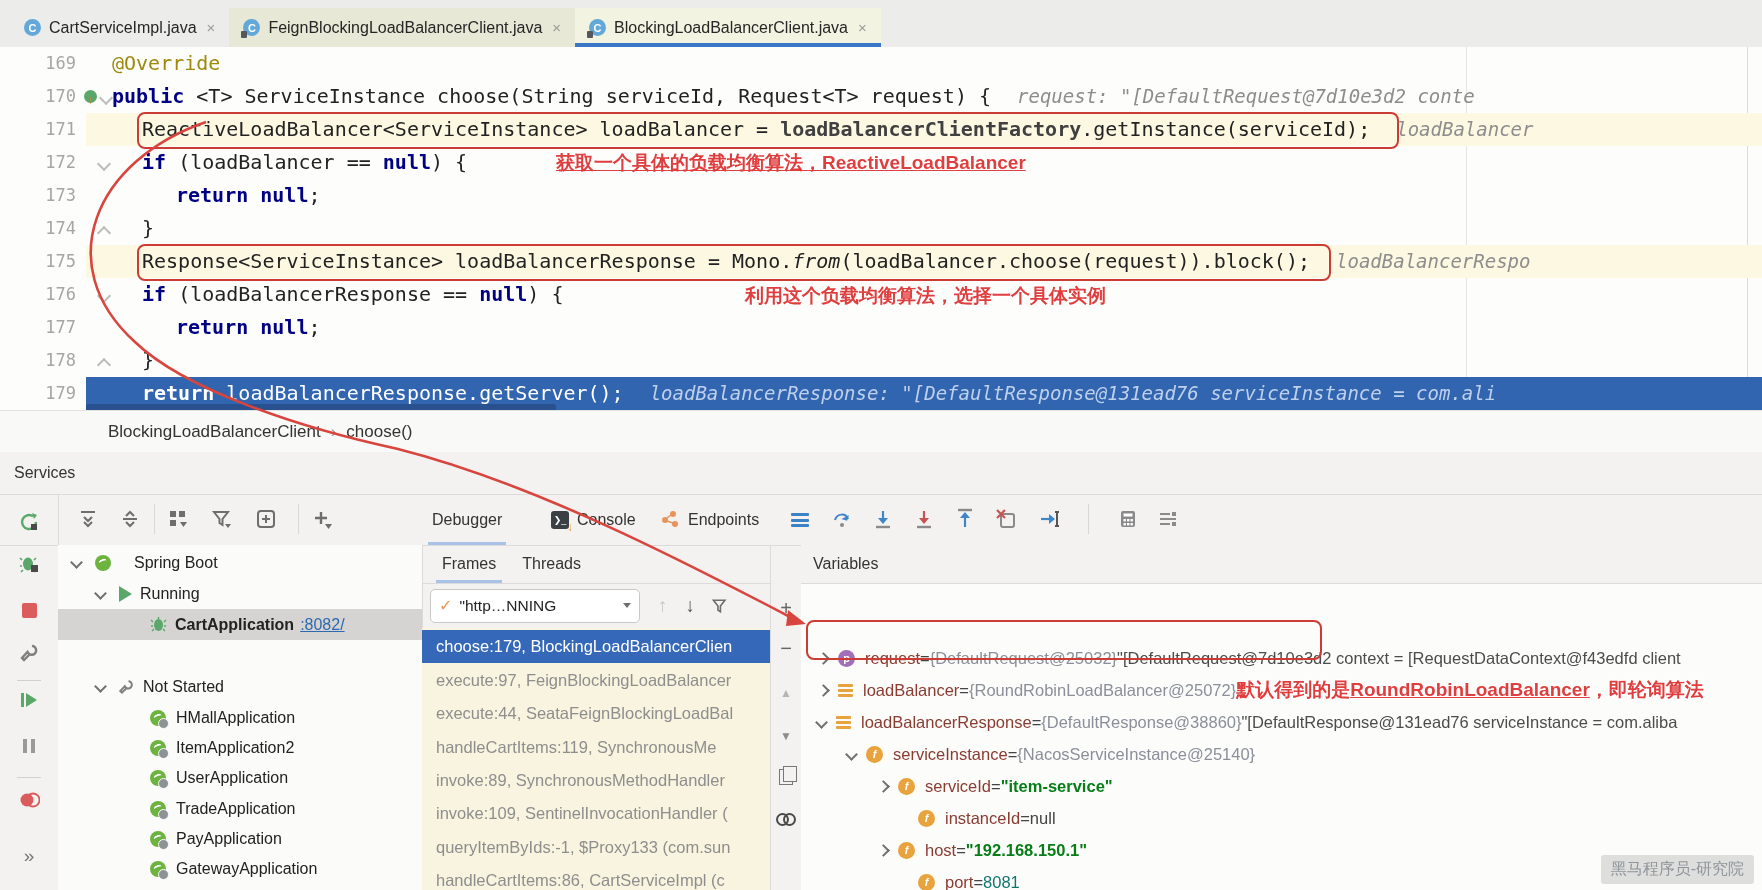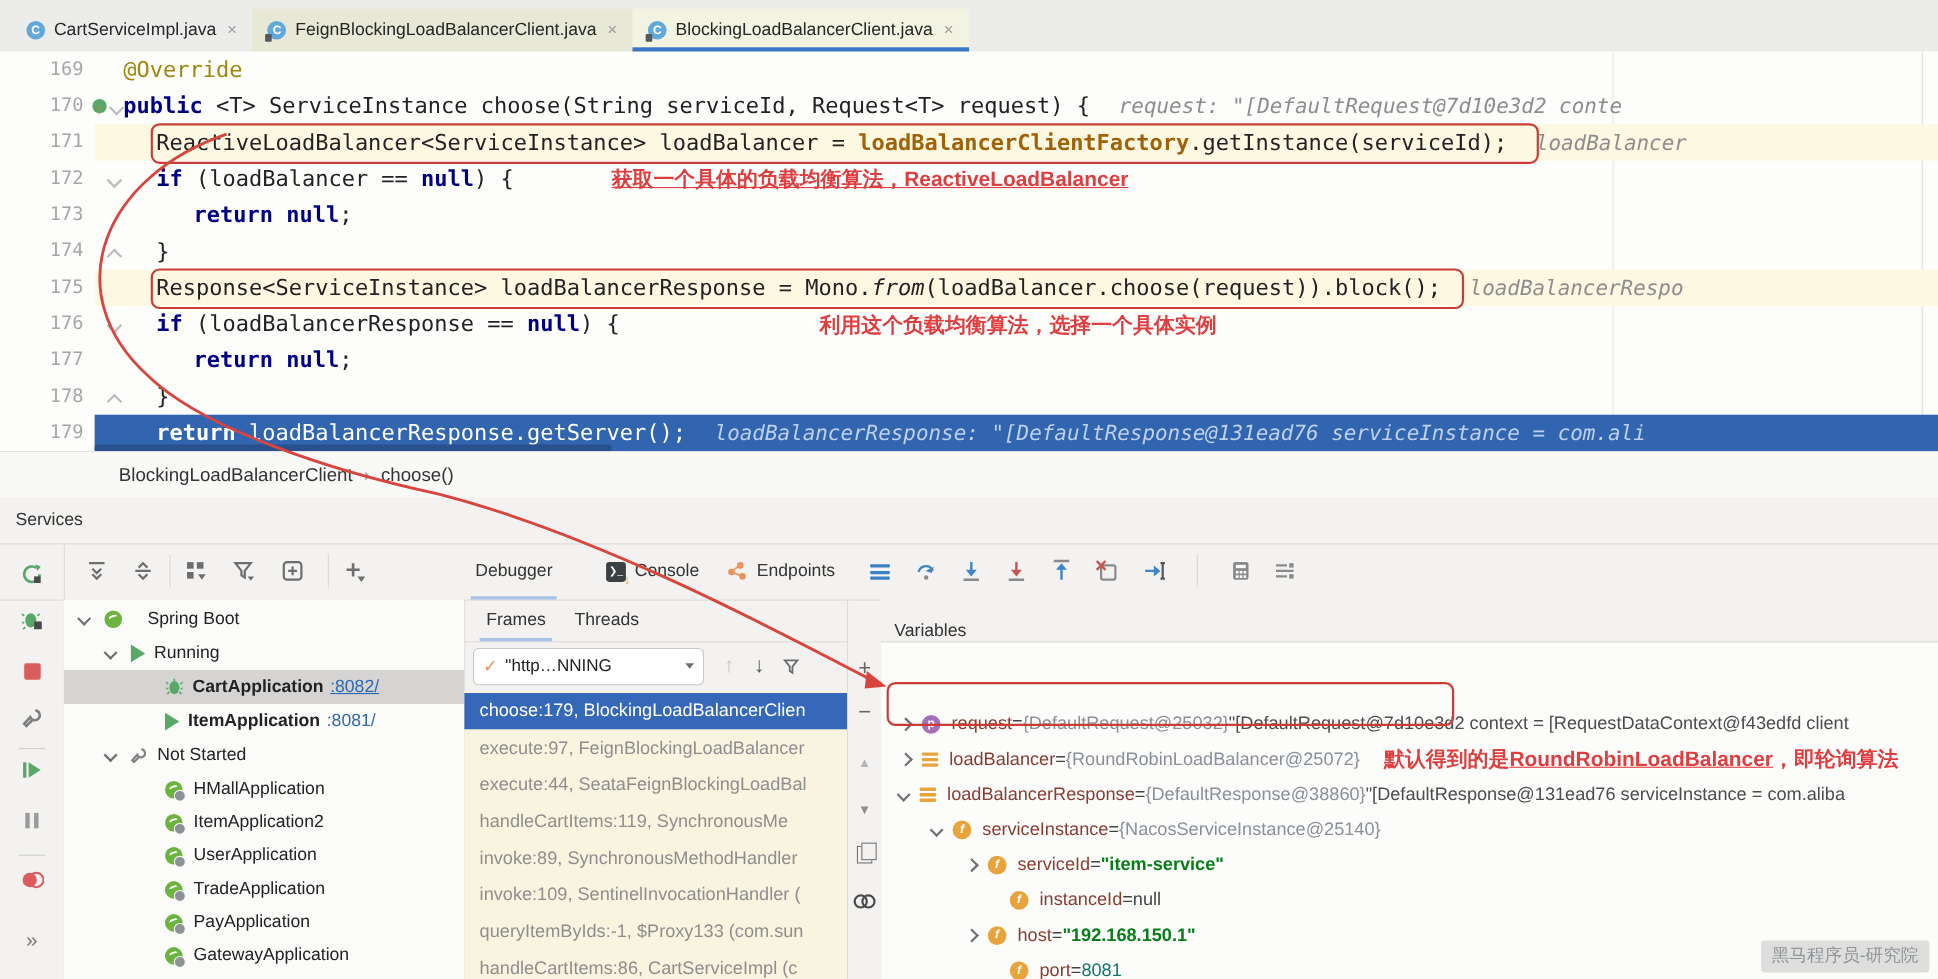--- a/index.html
+++ b/index.html
@@ -25,21 +25,21 @@
   .lnum{position:absolute;left:0;width:76px;text-align:right;color:#a6a6a6;
         font-family:"DejaVu Sans Mono",monospace;font-size:17px}
   .gmark{position:absolute;left:84px;top:10px;width:13px;height:13px;border-radius:50%;background:#59a869}
   .gmark:after{content:"↑";position:absolute;left:3px;top:-6px;color:#e07b39;font-size:12px;font-weight:bold}
   .fold{position:absolute;left:99px;top:13px;width:8px;height:8px;border-right:2px solid #bcbcbc;border-bottom:2px solid #bcbcbc}
   .fold.down{transform:rotate(45deg)}
   .fold.up{transform:rotate(-135deg);top:16px}
   .code{position:absolute;left:108px;right:0;font-family:"DejaVu Sans Mono",monospace;font-size:20px;white-space:pre;overflow:hidden}
   .kw{color:#000085;font-weight:bold}
   .ann{color:#9e880d}
-  .fld{color:#a16207;font-weight:bold}
+  .fld{color:#404040;font-weight:bold}
   .itl{font-style:italic}
   .hint{color:#8d8d8d;font-style:italic;margin-left:26px;font-size:19px}
   .exec,.exec .kw{color:#fff}
   .exec .hint{color:#bed0ec}
   .redbox{position:absolute;border:2px solid #cc3c35;border-radius:8px;pointer-events:none}
   .cnann{position:absolute;color:#e03e3e;font-size:19px;font-weight:600;white-space:nowrap;
          text-shadow:1px 1px 0 #fff,-1px -1px 0 #fff,1px -1px 0 #fff,-1px 1px 0 #fff}
   .cnann .emph{font-weight:bold;text-decoration:underline}
   .marginline{position:absolute;left:1466px;top:0;bottom:0;border-left:1px solid #e5e5e2}
   .editorRborder{position:absolute;left:1747px;top:0;bottom:0;border-left:1px solid #dcdcdc}
@@ -92,21 +92,21 @@
   
   #wstrip{position:absolute;left:770px;top:93px;width:30px;bottom:0;border-left:1px solid #dcdbd9;border-right:1px solid #dcdbd9}
   .wsic{position:absolute;left:4px;width:22px;height:22px;display:flex;align-items:center;justify-content:center;color:#666;cursor:pointer}
   .glasses{width:18px;height:10px;position:relative}
   .glasses i{position:absolute;top:0;width:9px;height:9px;border:2px solid #4a4a4a;border-radius:50%}
   .glasses i.l{left:-1px}.glasses i.r{right:-1px}
   .copyic{width:12px;height:14px;border:1.5px solid #777;position:relative;background:#f3f2f0}
   .copyic:before{content:"";position:absolute;left:3px;top:-4px;width:12px;height:14px;border:1.5px solid #777;background:#f3f2f0}
   
   #varsPanel{position:absolute;left:801px;top:93px;right:0;bottom:0;background:#fcfcfb;overflow:hidden}
-  #varsHead{position:absolute;top:0;left:0;right:0;height:38px;border-bottom:1px solid #dcdbd9;display:flex;align-items:flex-end;
+  #varsHead{position:absolute;top:0;left:0;right:0;height:38px;border-bottom:1px solid #dcdbd9;display:flex;align-items:center;
             padding-left:12px;font-size:16px;color:#333;background:#f3f2f0}
   .vrow{position:absolute;left:0;right:0;height:32px;display:flex;align-items:center;font-size:16.5px;white-space:nowrap;overflow:hidden;cursor:pointer}
   .vname{color:#8a3c31}
   .veq{color:#444}
   .vref{color:#8a8f99}
   .vprev{color:#4c4c4c}
   .vstr{color:#067d17;font-weight:bold}
   .vnum{color:#0f766e}
   .picon{width:17px;height:17px;border-radius:50%;background:#a36fb8;color:#fff;font-size:11px;font-weight:bold;
          display:flex;align-items:center;justify-content:center;flex:0 0 auto}
@@ -430,25 +430,20 @@
       <span style="margin-left:8px">Running</span>
     </div>
     <div class="trow sel" style="top:64px">
       <svg style="margin-left:92px" width="17" height="17" viewBox="0 0 17 17">
           <ellipse cx="8.5" cy="9" rx="4.5" ry="6" fill="#59a869"></ellipse>
           <path d="M3 6L1 4M14 6l2-2M3 10H1M16 10h-2M4 13l-2 2M13 13l2 2M8.5 3V1" stroke="#59a869" stroke-width="1.4"></path>
         </svg>
       <span style="margin-left:8px" class="b">CartApplication</span>
       <span class="blue-link u" style="margin-left:6px">:8082/</span>
     </div>
-    <div class="trow" style="top:95px">
-      <span style="margin-left:92px" class="ic-run"></span>
-      <span style="margin-left:8px" class="b">ItemApplication</span>
-      <span class="blue-link" style="margin-left:6px">:8081/</span>
-    </div>
     <div class="trow" style="top:126px">
       <span style="margin-left:38px" class="cv down"></span>
       <svg style="margin-left:12px" width="18" height="18" viewBox="0 0 22 22">
           <path d="M15 4a4.5 4.5 0 1 1-5.5 6L4 16l2 2 5.5-5.5" fill="none" stroke="#7f7f7f" stroke-width="2.4" stroke-linecap="round"></path>
         </svg>
       <span style="margin-left:8px">Not Started</span>
     </div>
     <div class="trow" style="top:157px">
       <span style="margin-left:92px;position:relative" class="ic-spring">
           <span class="ic-gear"></span>
@@ -557,21 +552,21 @@
       <span class="vgap"></span>
         <span class="valicon">
           <i></i>
           <i></i>
           <i></i>
         </span>
         <span class="vgap"></span>
       <span class="vname">loadBalancer</span>
         <span class="veq"> = </span>
         <span class="vref">{RoundRobinLoadBalancer@25072}</span>
-      <span class="cnann" style="position:static;margin-left:22px"><span>默认得到的是</span><span class="emph b">RoundRobinLoadBalancer</span><span>，即轮询算法</span></span>
+      <span class="cnann" style="position:static;"><span>默认得到的是</span><span class="emph b">RoundRobinLoadBalancer</span><span>，即轮询算法</span></span>
     </div>
 
     <div class="vrow" style="top:161px">
       <span style="margin-left:16px" class="cv down"></span>
       <span class="vgap"></span>
         <span class="valicon">
           <i></i>
           <i></i>
           <i></i>
         </span>

